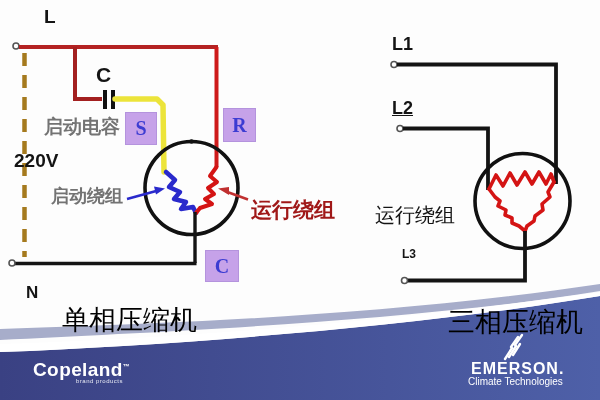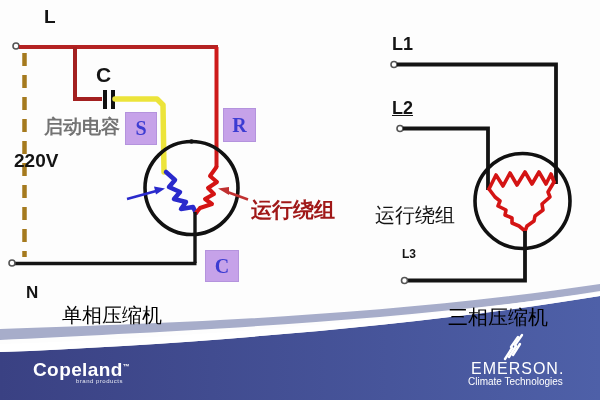--- a/index.html
+++ b/index.html
@@ -7,25 +7,25 @@
   #stage{position:relative;width:600px;height:400px;background:#fdfdfd;overflow:hidden;}
   #wires{position:absolute;left:0;top:0;}
   .lbl{position:absolute;white-space:nowrap;}
   .term-lbl{font-weight:700;font-size:19px;color:#141414;}
   .cn-red{font-family:"Liberation Serif","DejaVu Serif",serif;font-weight:700;color:#737373;}
   .cn-black{font-family:"Liberation Serif","DejaVu Serif",serif;color:#141414;}
   .pin-box{position:absolute;background:#c6a2e9;border:1px solid #b493dd;
            display:flex;align-items:center;justify-content:center;
            font-family:"Liberation Serif","DejaVu Serif",serif;
            font-weight:700;font-size:20px;color:#3c3cd2;}
-  .caption{font-family:Liberation Sans, sans-serif;font-size:20px;color:#000;}
+  .caption{font-family:Liberation Sans, sans-serif;font-size:27px;color:#000;}
   .logo-copeland{font-weight:700;font-size:19px;color:#fff;letter-spacing:.4px;}
   .logo-copeland sup{font-size:7px;}
   .logo-cop-sub{font-size:6px;color:#e8eaf4;letter-spacing:.5px;}
-  .logo-emerson{font-weight:400;font-size:16px;color:#fff;letter-spacing:1px;}
+  .logo-emerson{font-weight:700;font-size:16px;color:#fff;letter-spacing:1px;}
   .logo-em-sub{font-weight:400;font-size:10px;color:#fff;}
 </style>
 </head>
 <body>
 
 <div id="stage">
 
   <svg id="wires" width="600" height="400" viewBox="0 0 600 400">
     <defs>
       <linearGradient id="bannerGrad" x1="0" y1="0" x2="1" y2="0">
@@ -88,20 +88,21 @@
       <line x1="511" y1="347" x2="518" y2="337"></line>
       <line x1="515" y1="345" x2="522" y2="335"></line>
     </g>
   </svg>
 
   <div class="lbl term-lbl" style="left:44px;top:6px;">L</div>
   <div class="lbl term-lbl" style="left:96px;top:63px;font-size:21px;">C</div>
   <div class="lbl term-lbl" style="left:14px;top:150px;font-size:19px;">220V</div>
   <div class="lbl term-lbl" style="left:26px;top:283px;font-size:17px;">N</div>
   <div class="lbl cn-red" style="left:44px;top:114px;font-size:19px;">启动电容</div>
+  <div class="lbl cn-red" style="left:51px;top:184px;font-size:18px;">启动绕组</div>
   <div class="lbl cn-red" style="left:251px;top:196px;font-size:21px;color:#a01818;">运行绕组</div>
 
   <div class="pin-box" style="left:125px;top:112px;width:30px;height:31px;">
     <span>S</span>
   </div>
   <div class="pin-box" style="left:223px;top:108px;width:31px;height:32px;">
     <span>R</span>
   </div>
   <div class="pin-box" style="left:205px;top:250px;width:32px;height:30px;">
     <span>C</span>

